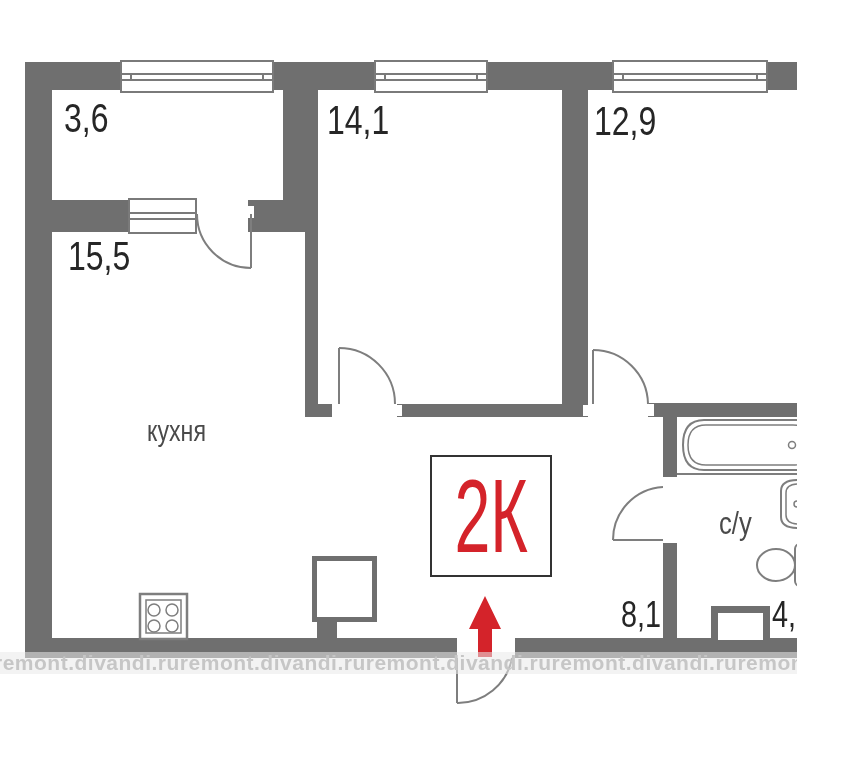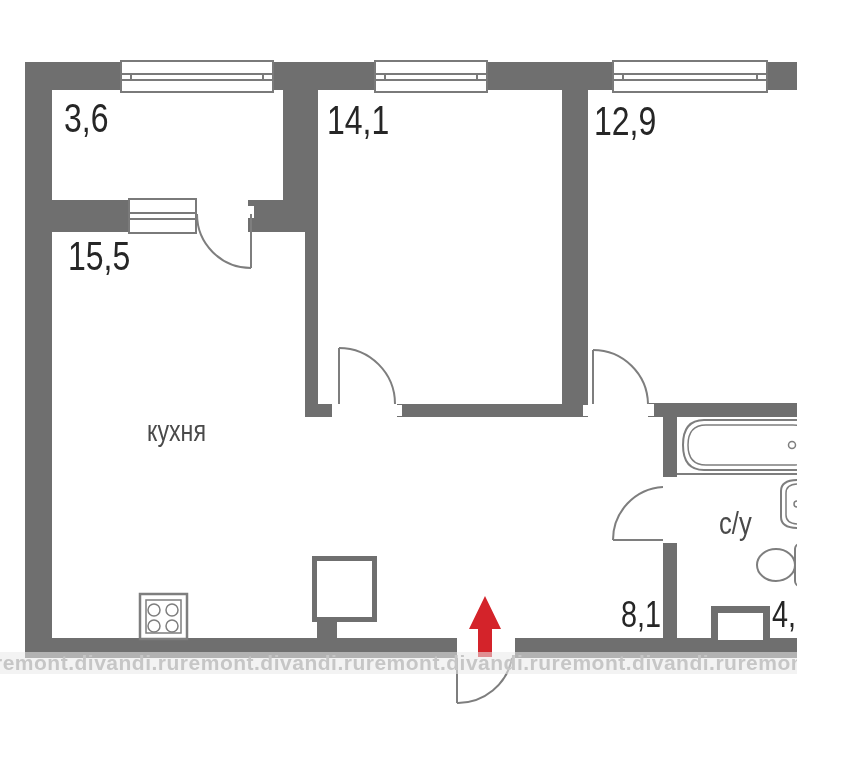--- a/index.html
+++ b/index.html
@@ -141,20 +141,23 @@
 
   <div class="lbl z4" style="left:64px;top:98px;font-size:40px">3,6</div>
   <div class="lbl z4" style="left:327px;top:100px;font-size:40px">14,1</div>
   <div class="lbl z4" style="left:594px;top:101px;font-size:40px">12,9</div>
   <div class="lbl z4" style="left:68px;top:236px;font-size:40px">15,5</div>
   <div class="lbl small z4" style="left:147px;top:417px;font-size:29px">кухня</div>
   <div class="lbl z4" style="left:621px;top:597px;font-size:36px">8,1</div>
   <div class="lbl z4" style="left:772px;top:597px;font-size:36px">4,5</div>
   <div class="lbl small z4" style="left:719px;top:507px;font-size:32px">с/у</div>
 
+  <div class="typebox">
+    <span>2К</span>
+  </div>
 
   <div class="wm">
     <span>remont.divandi.ru</span>
     <span>remont.divandi.ru</span>
     <span>remont.divandi.ru</span>
     <span>remont.divandi.ru</span>
     <span>remont.divandi.ru</span>
 
   </div>
 

